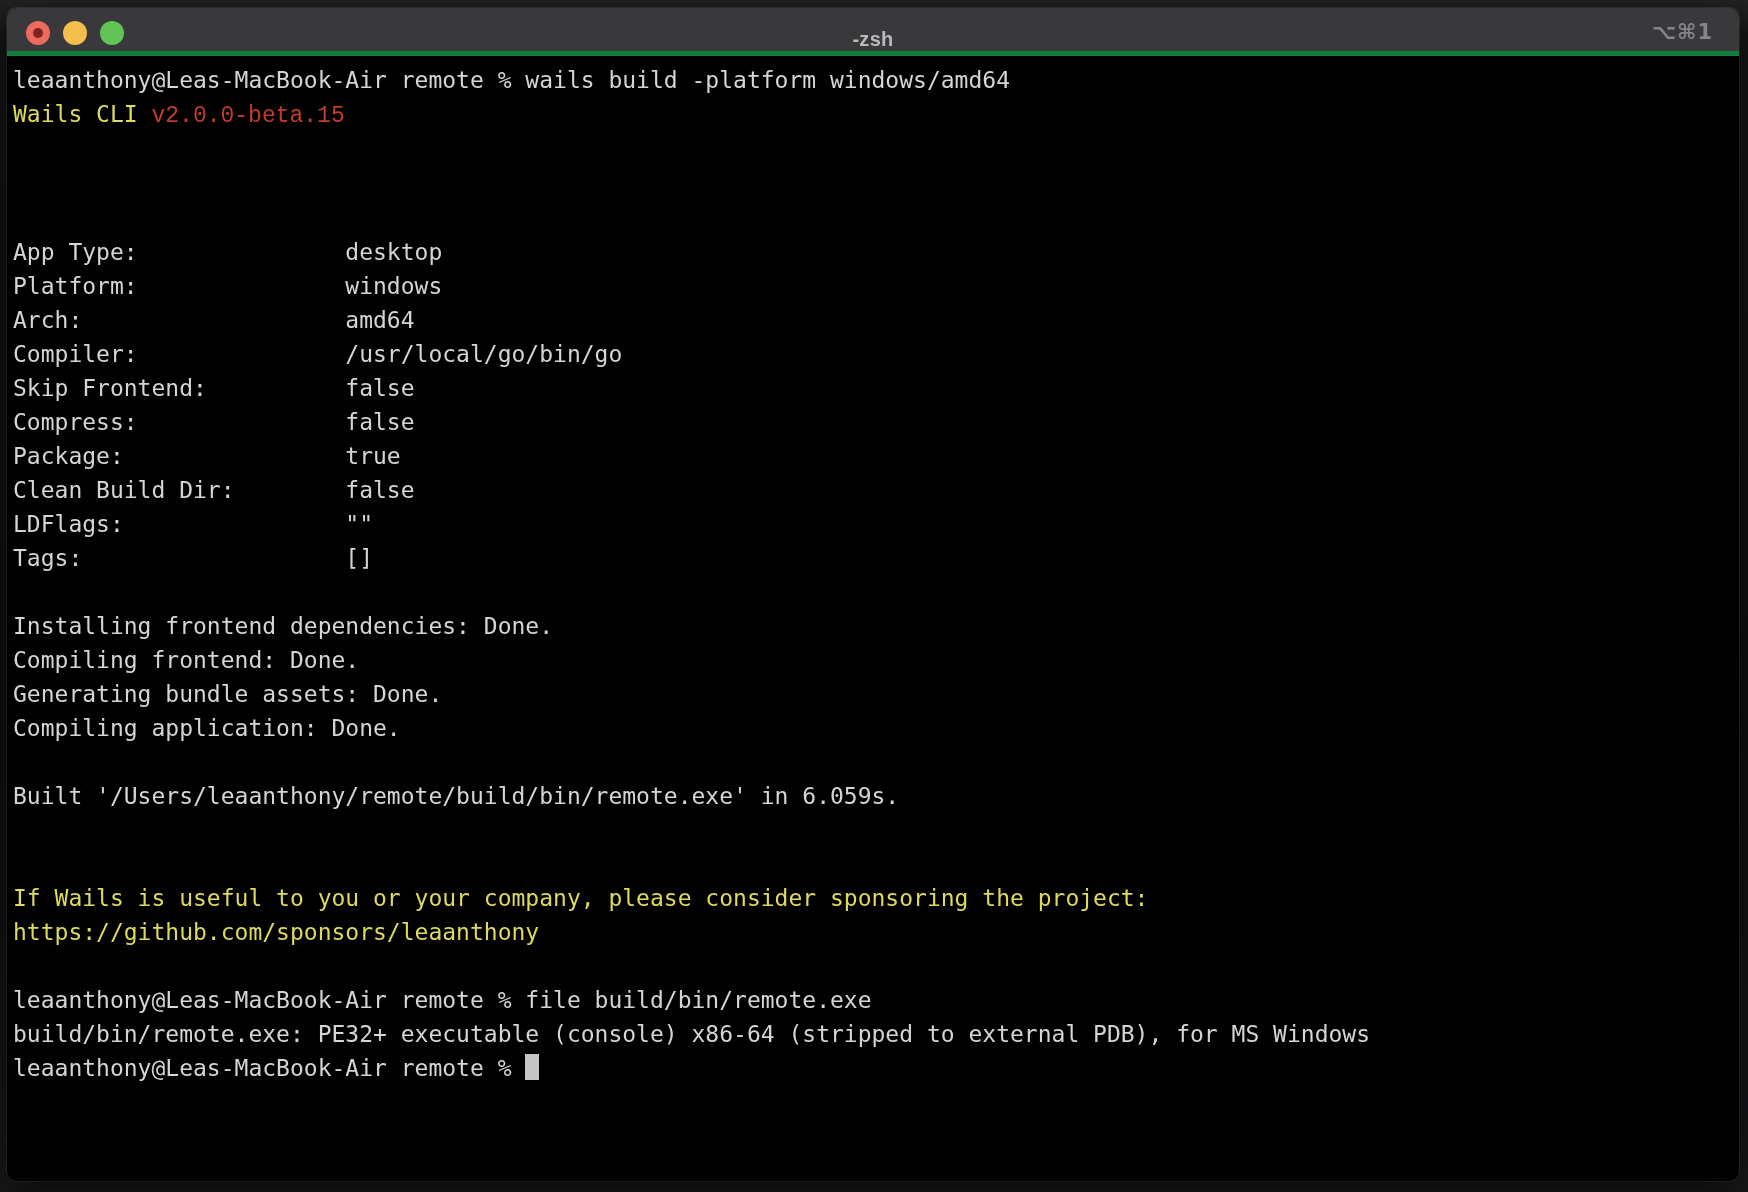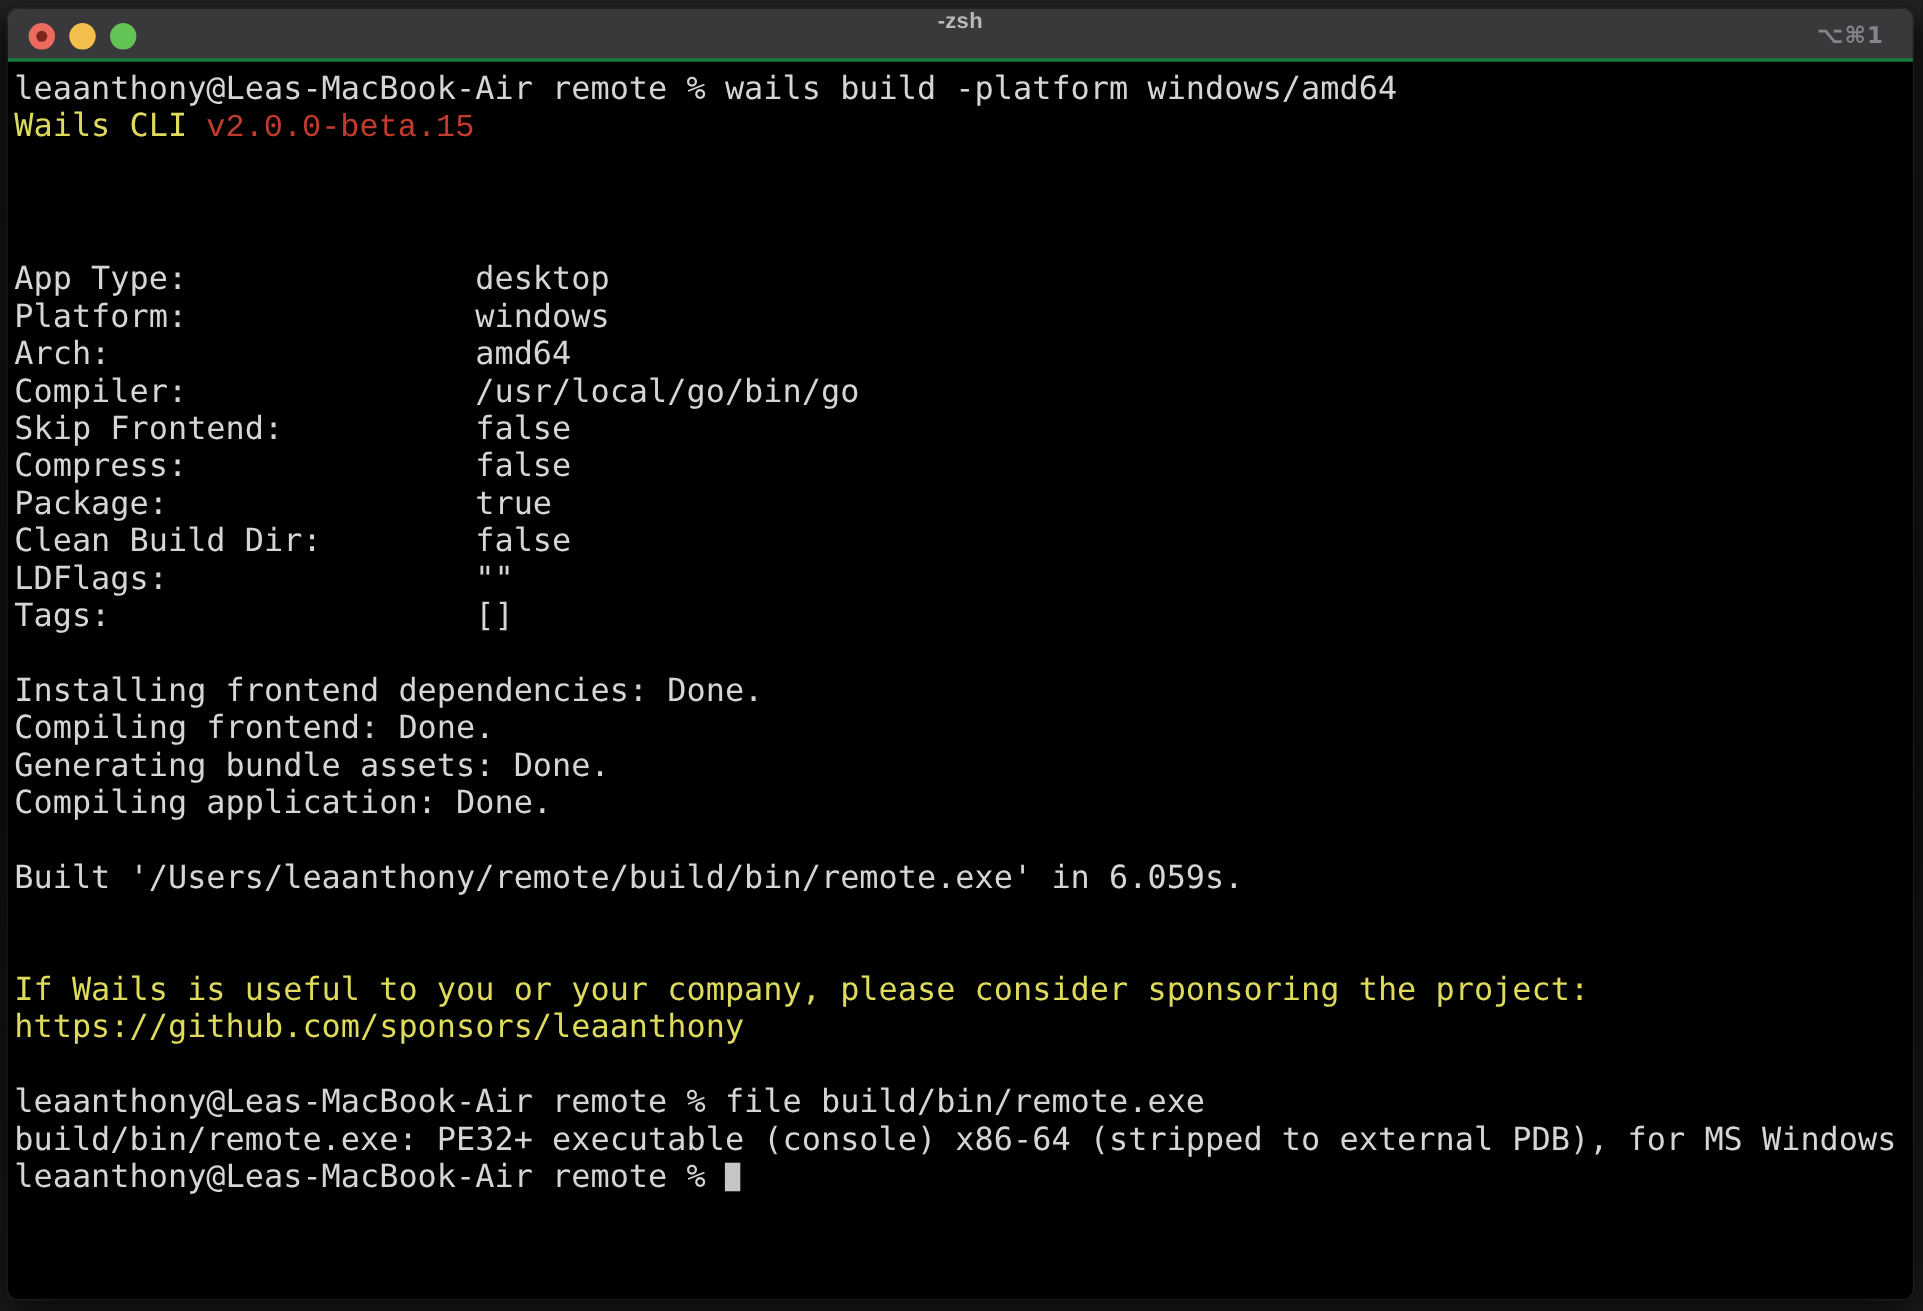--- a/index.html
+++ b/index.html
@@ -34,23 +34,23 @@
     width: 1732px; height: 1173px;
     border-radius: 10px;
     background: var(--terminal-background);
     box-shadow: 0 14px 40px rgba(0,0,0,0.65), 0 0 0 1px rgba(255,255,255,0.10);
     overflow: hidden;
   }
   .titlebar {
     position: relative;
     height: 48px;
     background: var(--titlebar-background);
-    border-bottom: 3px solid #15803d;
+    border-bottom: 5px solid #15803d;
     display: flex;
-    align-items: flex-start;
+    align-items: flex-end;
     justify-content: center;
   }
   .traffic-lights {
     position: absolute;
     left: 19px; top: 13px;
     display: flex;
     gap: 13px;
   }
   .tl {
     width: 24px; height: 24px;
@@ -84,21 +84,21 @@
     font-size: 21px;
     font-weight: bold;
     letter-spacing: 1px;
   }
   .terminal {
     position: absolute;
     left: 0; right: 0; top: 49px; bottom: 0;
     background: var(--terminal-background);
     padding: 6px 4px 16px 6px;
     font-family: "DejaVu Sans Mono", monospace;
-    font-size: 29px;
+    font-size: 23px;
     line-height: 34px;
     color: var(--default-text);
     white-space: pre;
     overflow: hidden;
   }
   .line { min-height: 34px; }
   .c-default { color: var(--default-text); }
   .c-yellow  { color: var(--yellow-text); }
   .c-red     { color: var(--red-text); font-family: Liberation Mono, monospace; }
   .cursor {

